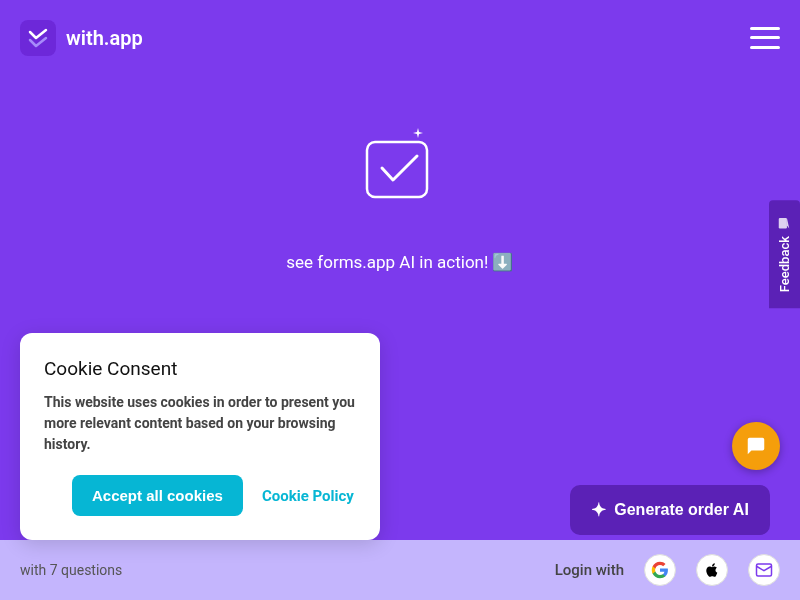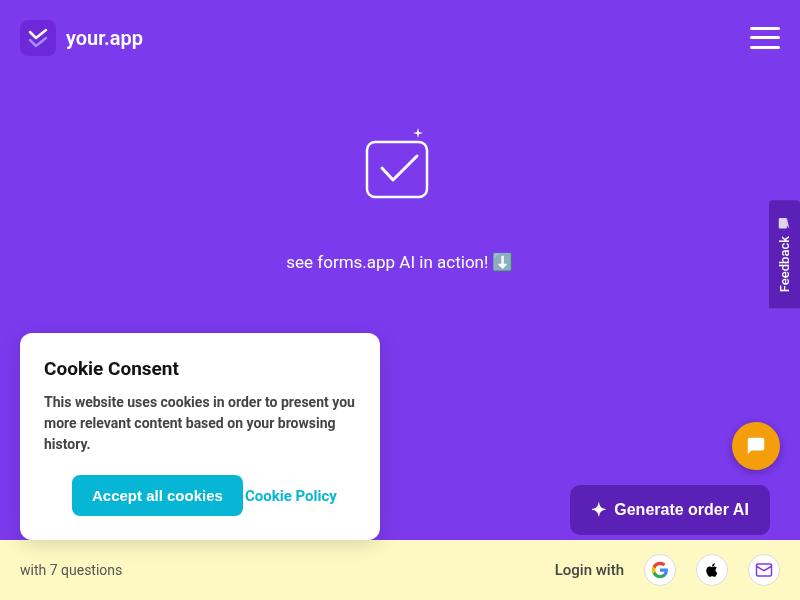--- a/index.html
+++ b/index.html
@@ -103,21 +103,21 @@
       text-align: center;
     }
 
     
     .bottom-bar {
       position: absolute;
       bottom: 0;
       left: 0;
       right: 0;
       height: 60px;
-      background: #fef9c3;
+      background: #c4b5fd;
       display: flex;
       align-items: center;
       justify-content: space-between;
       padding: 0 20px;
       z-index: 5;
     }
     .with-7-questions {
       color: #555;
       font-size: 14px;
     }
@@ -212,35 +212,35 @@
       left: 20px;
       width: 360px;
       background: white;
       border-radius: 12px;
       padding: 24px;
       z-index: 100;
       box-shadow: 0 4px 20px rgba(0,0,0,0.15);
     }
     .cookie-title {
       font-size: 19px;
-      font-weight: 700;
+      font-weight: 400;
       color: #111;
       margin-bottom: 12px;
     }
     .cookie-desc {
       font-size: 14px;
       color: #444;
       line-height: 1.5;
       margin-bottom: 20px;
       font-weight: bold;
     }
     .cookie-actions {
       display: flex;
       align-items: center;
-      gap: 2px;
+      gap: 19px;
       padding-left: 28px;
     }
     .accept-btn {
       background: #06b6d4;
       color: white;
       border: none;
       border-radius: 8px;
       padding: 12px 20px;
       font-size: 15px;
       font-weight: 600;
@@ -258,21 +258,21 @@
 <body>
 
 <header class="header">
   <div class="logo-area">
     <div class="logo-icon">
       <svg width="24" height="24" viewBox="0 0 24 24" fill="none">
         <path d="M4 6 L10 12 L20 4" stroke="white" stroke-width="2.5" stroke-linecap="round" stroke-linejoin="round"></path>
         <path d="M4 14 L10 20 L20 12" stroke="#a78bfa" stroke-width="2.5" stroke-linecap="round" stroke-linejoin="round"></path>
       </svg>
     </div>
-    <span class="logo-text">your.app</span>
+    <span class="logo-text">with.app</span>
   </div>
   <div class="hamburger">
     <span></span>
     <span></span>
     <span></span>
   </div>
 </header>
 
 <div class="main-content">
 

